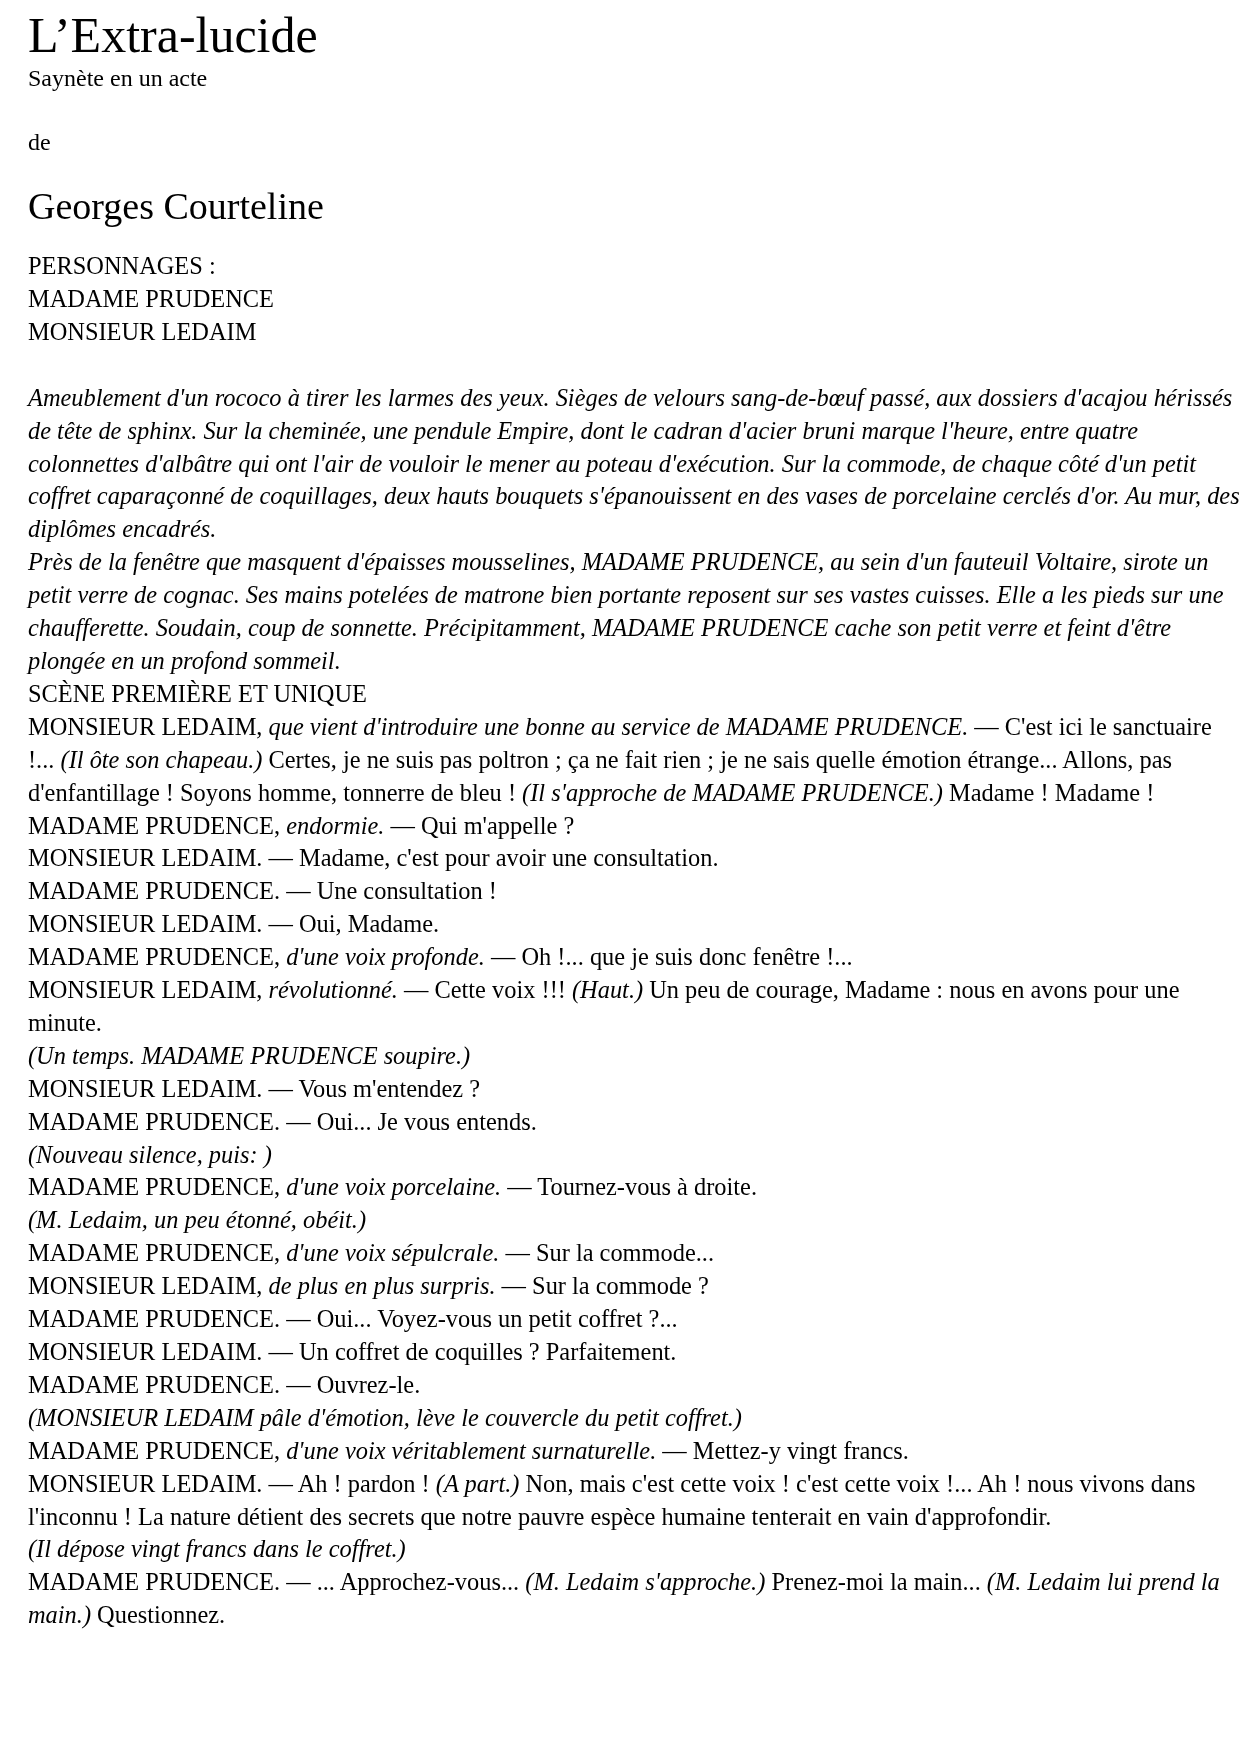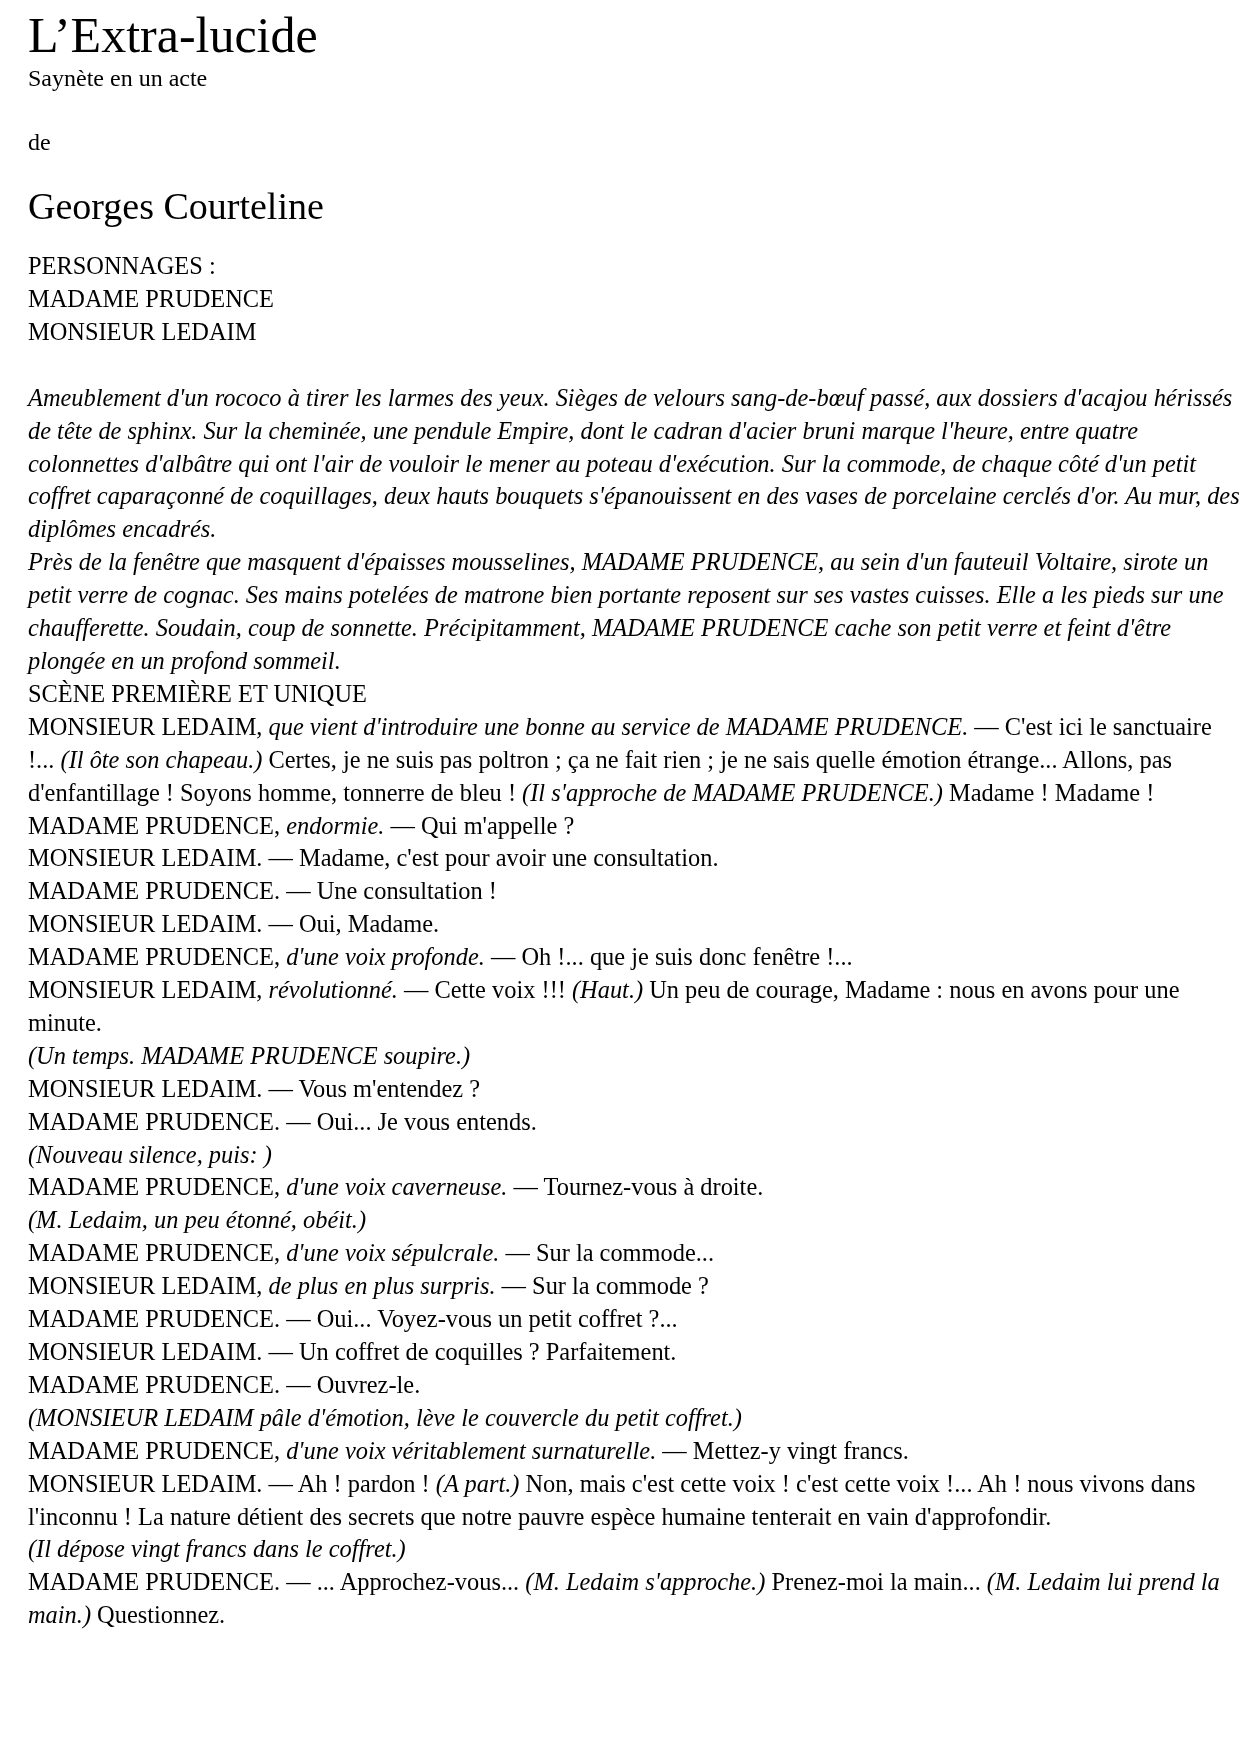--- a/index.html
+++ b/index.html
@@ -70,21 +70,21 @@
         <div class="line"><span>MADAME PRUDENCE, </span><i>endormie.</i><span> — Qui m'appelle ?</span></div>
         <div class="line"><span>MONSIEUR LEDAIM. — Madame, c'est pour avoir une consultation.</span></div>
         <div class="line"><span>MADAME PRUDENCE. — Une consultation !</span></div>
         <div class="line"><span>MONSIEUR LEDAIM. — Oui, Madame.</span></div>
         <div class="line"><span>MADAME PRUDENCE, </span><i>d'une voix profonde.</i><span> — Oh !... que je suis donc fenêtre !...</span></div>
         <div class="line"><span>MONSIEUR LEDAIM, </span><i>révolutionné.</i><span> — Cette voix !!! </span><i>(Haut.)</i><span> Un peu de courage, Madame : nous en avons pour une minute.</span></div>
         <div class="line"><i>(Un temps. MADAME PRUDENCE soupire.)</i></div>
         <div class="line"><span>MONSIEUR LEDAIM. — Vous m'entendez ?</span></div>
         <div class="line"><span>MADAME PRUDENCE. — Oui... Je vous entends.</span></div>
         <div class="line"><i>(Nouveau silence, puis: )</i></div>
-        <div class="line"><span>MADAME PRUDENCE, </span><i>d'une voix caverneuse.</i><span> — Tournez-vous à droite.</span></div>
+        <div class="line"><span>MADAME PRUDENCE, </span><i>d'une voix porcelaine.</i><span> — Tournez-vous à droite.</span></div>
         <div class="line"><i>(M. Ledaim, un peu étonné, obéit.)</i></div>
         <div class="line"><span>MADAME PRUDENCE, </span><i>d'une voix sépulcrale.</i><span> — Sur la commode...</span></div>
         <div class="line"><span>MONSIEUR LEDAIM, </span><i>de plus en plus surpris.</i><span> — Sur la commode ?</span></div>
         <div class="line"><span>MADAME PRUDENCE. — Oui... Voyez-vous un petit coffret ?...</span></div>
         <div class="line"><span>MONSIEUR LEDAIM. — Un coffret de coquilles ? Parfaitement.</span></div>
         <div class="line"><span>MADAME PRUDENCE. — Ouvrez-le.</span></div>
         <div class="line"><i>(MONSIEUR LEDAIM pâle d'émotion, lève le couvercle du petit coffret.)</i></div>
         <div class="line"><span>MADAME PRUDENCE, </span><i>d'une voix véritablement surnaturelle.</i><span> — Mettez-y vingt francs.</span></div>
         <div class="line"><span>MONSIEUR LEDAIM. — Ah ! pardon ! </span><i>(A part.)</i><span> Non, mais c'est cette voix ! c'est cette voix !... Ah ! nous vivons dans l'inconnu ! La nature détient des secrets que notre pauvre espèce humaine tenterait en vain d'approfondir.</span></div>
         <div class="line"><i>(Il dépose vingt francs dans le coffret.)</i></div>

